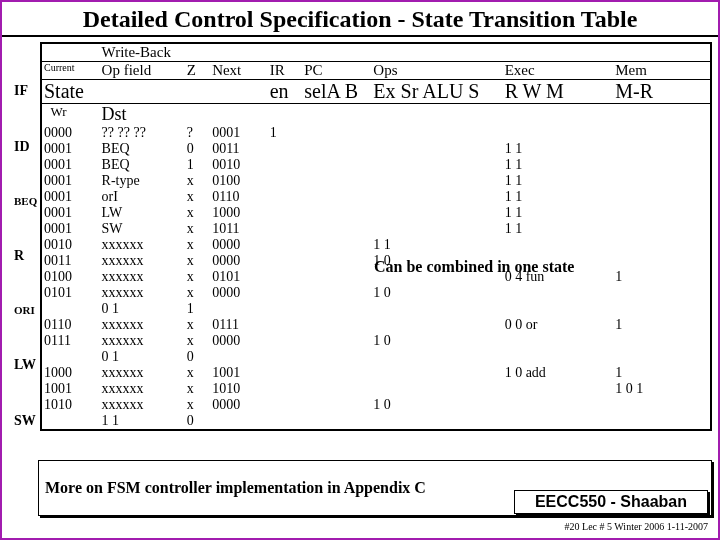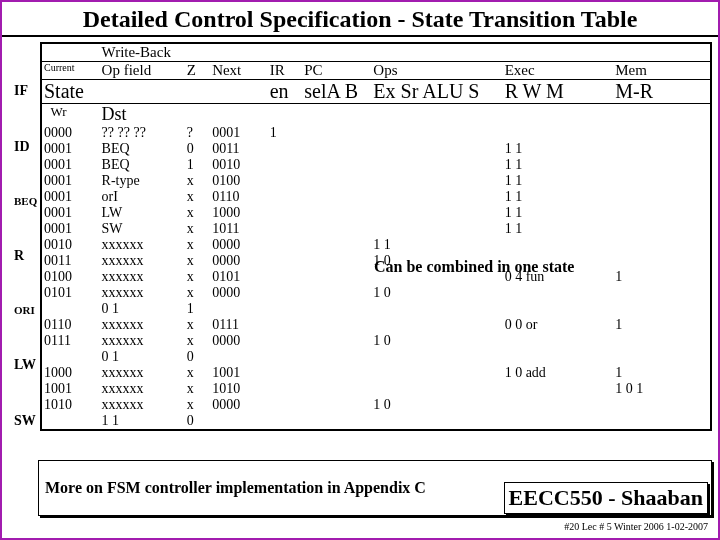--- a/index.html
+++ b/index.html
@@ -10,21 +10,21 @@
   .sidelabels .sm{font-size:11px}
   .tablewrap{position:absolute;left:38px;top:40px;right:6px;border:2px solid #000;background:#fff}
   table{border-collapse:collapse;width:100%;font-size:14px}
   td,th{padding:0 2px;white-space:nowrap;vertical-align:top;font-weight:normal;text-align:left}
   .hdr td{border-bottom:1px solid #000;font-size:15px}
   .hdr2 td{border-bottom:1px solid #000;font-size:20px}
   .st{width:46px}
   .op{width:70px}.z{width:18px}.nx{width:46px}.ir{width:26px}.pc{width:56px}
   .ops{width:110px}.exec{width:92px}.mem{width:80px}
   .footbox{position:absolute;left:36px;bottom:22px;right:6px;background:#fff;border:1px solid #000;box-shadow:2px 2px 0 #000;padding:18px 6px;font-size:16px;font-weight:bold}
-  .course{position:absolute;right:10px;bottom:24px;font-size:22px;font-weight:bold;font-family:Liberation Serif, serif;background:#fff;border:1px solid #000;box-shadow:2px 2px 0 #000;padding:2px 4px}
+  .course{position:absolute;right:10px;bottom:24px;font-size:16px;font-weight:bold;font-family:Liberation Sans, sans-serif;background:#fff;border:1px solid #000;box-shadow:2px 2px 0 #000;padding:2px 20px}
   .date{position:absolute;right:10px;bottom:6px;font-size:10px}
   .annot{position:absolute;left:372px;top:256px;font-size:16px;font-weight:bold}
 </style>
 </head>
 <body>
 
 <div class="outer">
   <div class="title">Detailed Control Specification - State Transition Table</div>
 
   <div class="sidelabels">
@@ -296,14 +296,14 @@
             <td></td>
           </tr>
         </tbody>
     </table>
   </div>
 
   <div class="annot">Can be combined in one state</div>
 
   <div class="footbox">More on FSM controller implementation in Appendix C</div>
   <div class="course">EECC550 - Shaaban</div>
-  <div class="date">#20  Lec # 5  Winter 2006  1-02-2007</div>
+  <div class="date">#20  Lec # 5  Winter 2006  1-11-2007</div>
 </div>
 
 </body></html>

